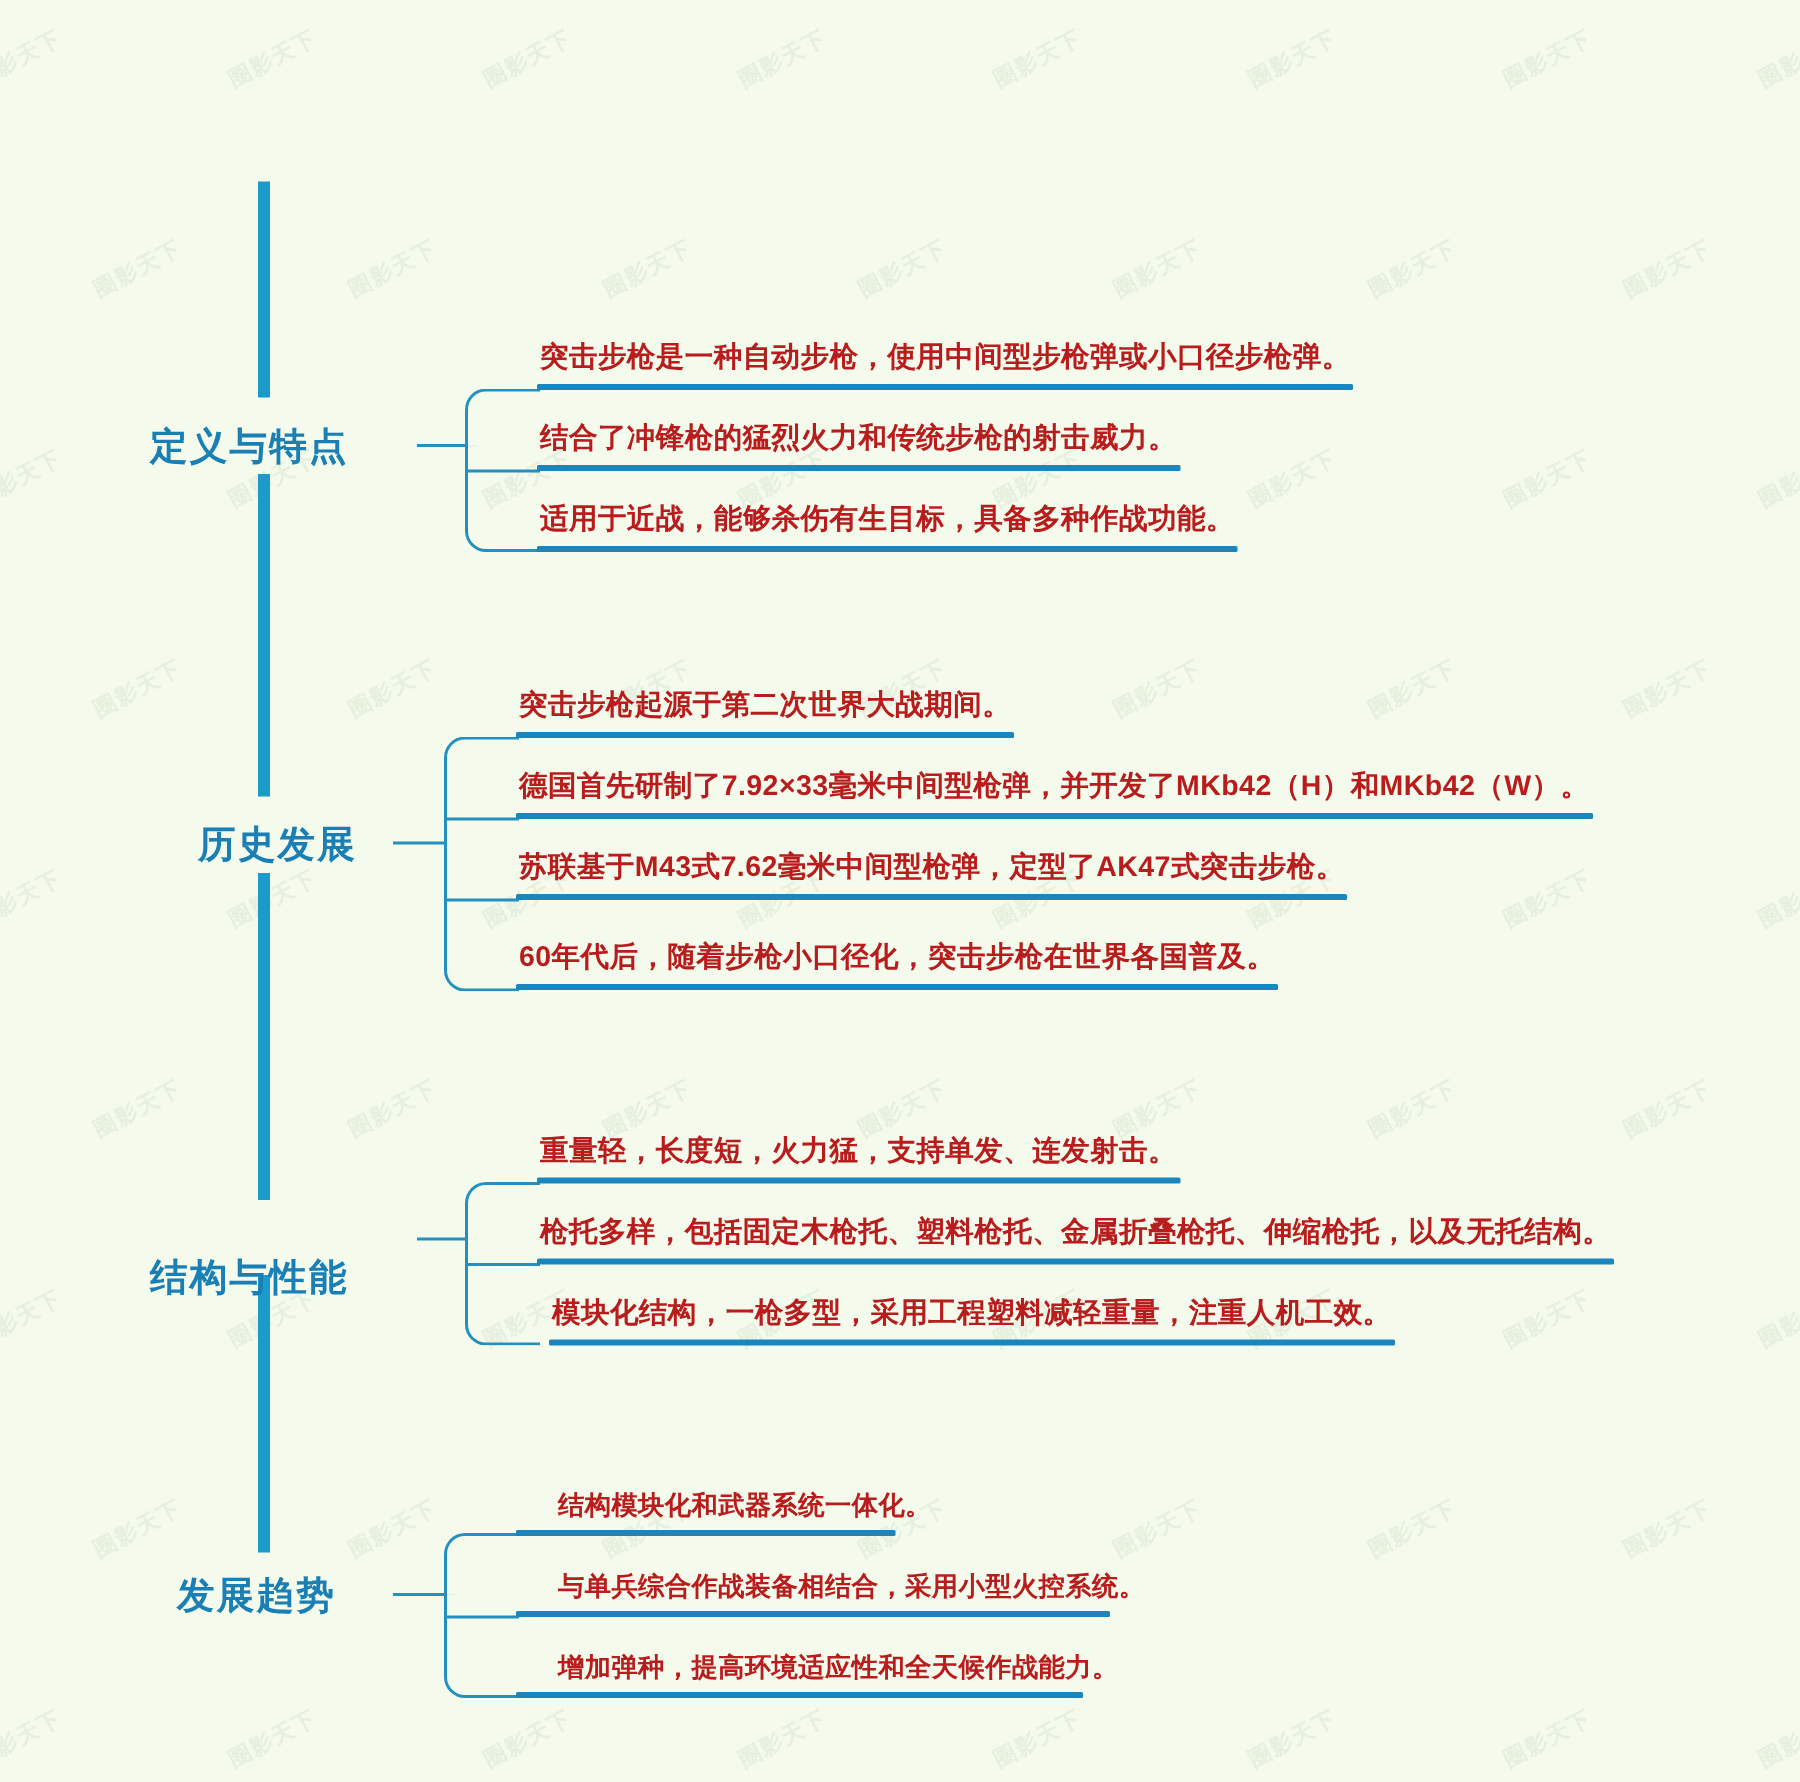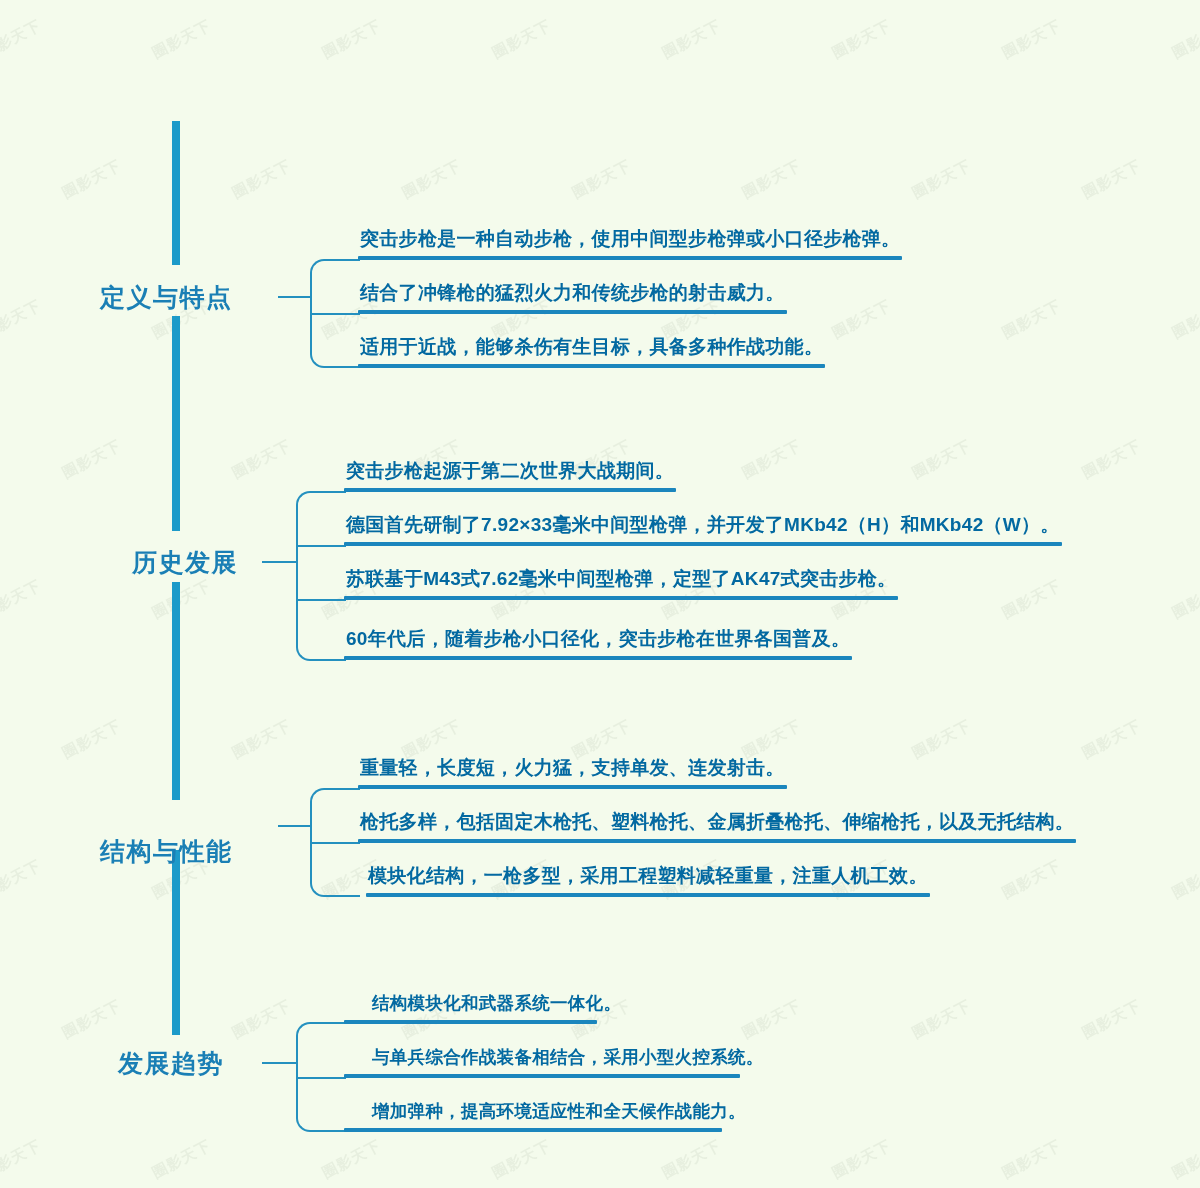--- a/index.html
+++ b/index.html
@@ -122,21 +122,21 @@
 
   
   .leaf {
     position: absolute;
     white-space: nowrap;
   }
   .leaf-text {
     display: block;
     font-size: 19px;
     font-weight: 600;
-    color: #0369a1;
+    color: #b91c1c;
     letter-spacing: 0.3px;
     padding: 0 2px 5px 2px;
     line-height: 1.25;
   }
   .leaf-rule {
     display: block;
     height: 4px;
     background: #1b86bd;
     border-radius: 1px;
   }

